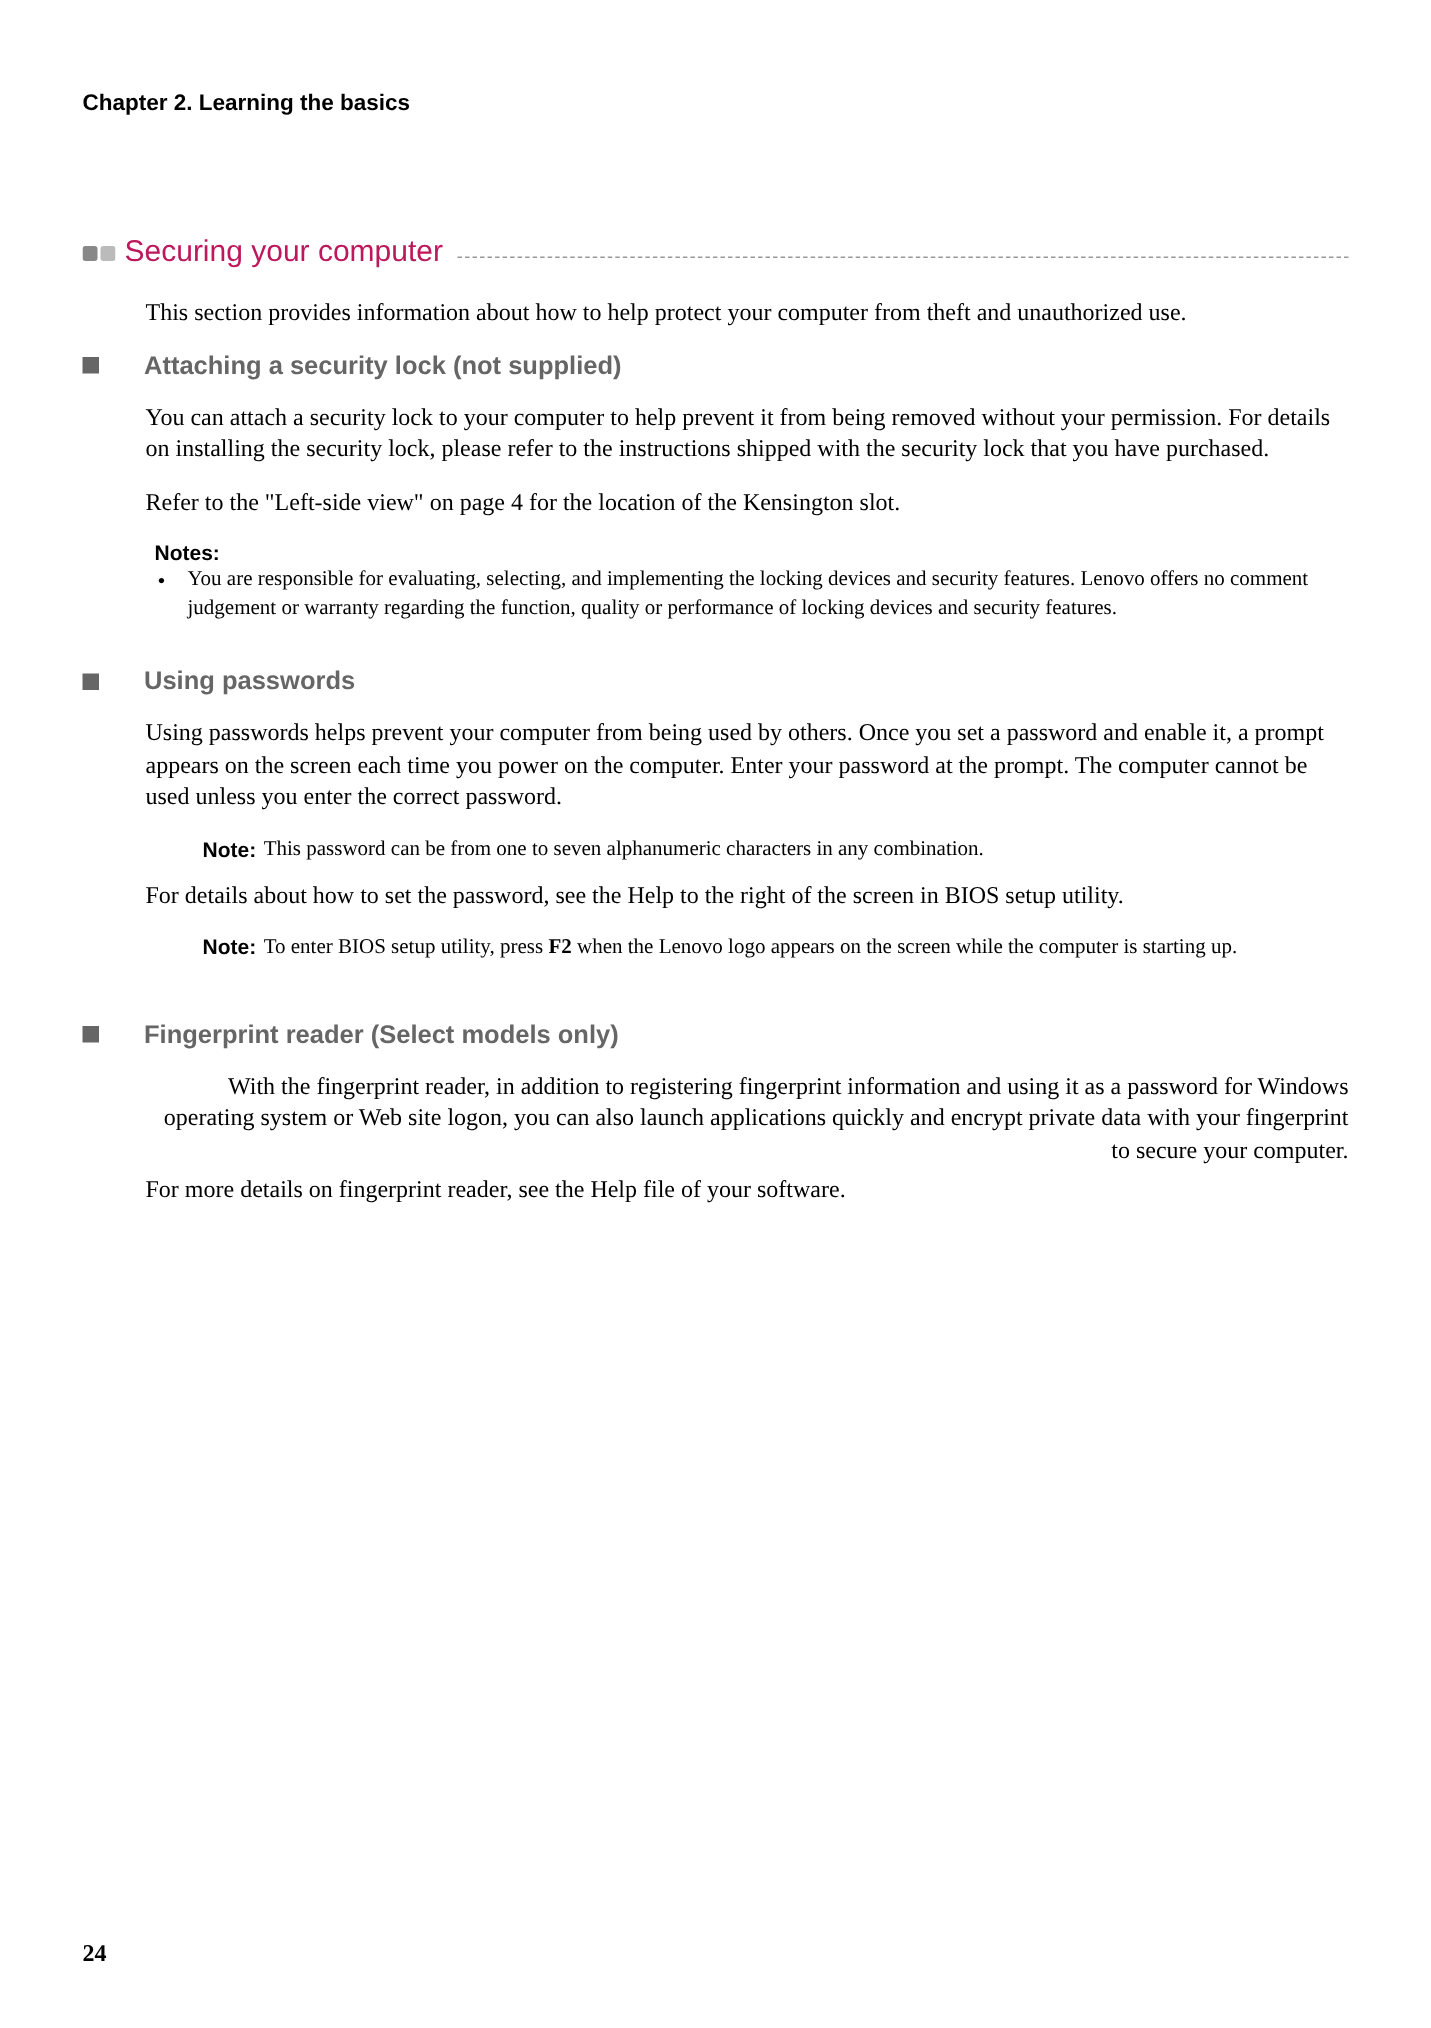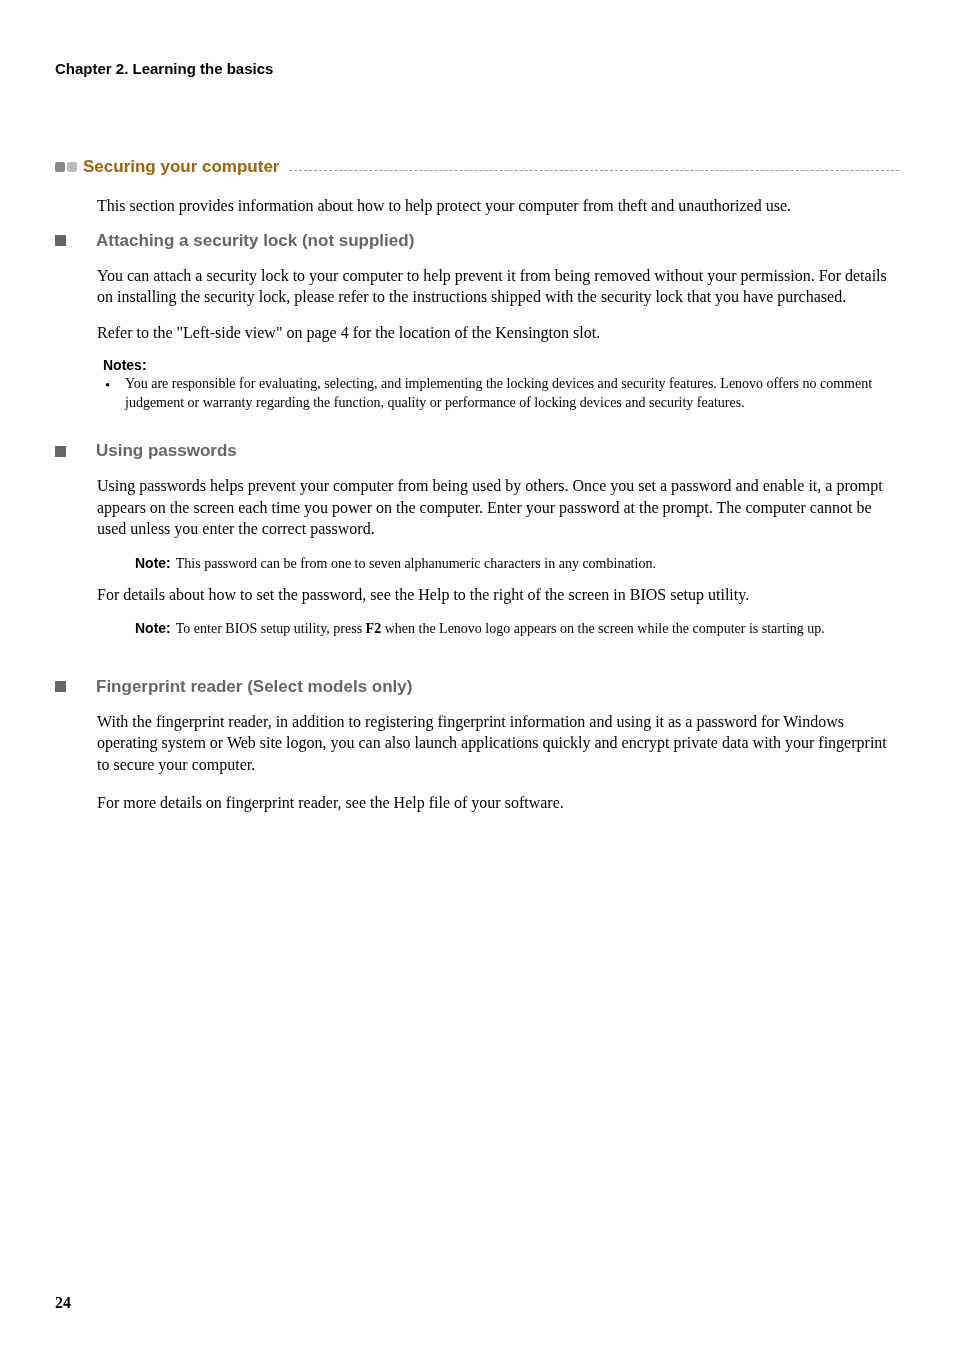--- a/index.html
+++ b/index.html
@@ -28,23 +28,23 @@
       margin-bottom: 18px;
     }
     .bullet-pair {
       width: 22px;
       height: 10px;
       margin-right: 6px;
       flex-shrink: 0;
     }
     .section-title {
       font-family: Arial, Helvetica, sans-serif;
-      font-weight: bold;
-      font-size: 17px;
-      color: #a16207;
+      font-weight: normal;
+      font-size: 20px;
+      color: #be185d;
     }
     .dash-line {
       flex: 1;
       border-bottom: 1px dashed #999;
       margin-left: 10px;
       margin-top: 6px;
     }
     .body-text {
       font-family: 'Palatino Linotype', 'Book Antiqua', Palatino, serif;
       font-size: 16px;
@@ -175,16 +175,16 @@
     <span>To enter BIOS setup utility, press </span><b>F2</b><span> when the Lenovo logo appears on the screen while the computer is starting up.</span>
   </span>
 </div>
 
 <div class="gap-after-notes"></div>
 
 <div class="subsection-row">
   <span class="square-bullet"></span>
   <span class="subsection-title">Fingerprint reader (Select models only)</span>
 </div>
-<p class="body-text" style="margin-bottom:16px;">With the fingerprint reader, in addition to registering fingerprint information and using it as a password for Windows operating system or Web site logon, you can also launch applications quickly and encrypt private data with your fingerprint to secure your computer.</p>
+<p class="body-text" style="margin-bottom:4px;text-align:right;">With the fingerprint reader, in addition to registering fingerprint information and using it as a password for Windows operating system or Web site logon, you can also launch applications quickly and encrypt private data with your fingerprint to secure your computer.</p>
 <p class="body-text">For more details on fingerprint reader, see the Help file of your software.</p>
 
 <div class="page-number">24</div>
 
 </body></html>

